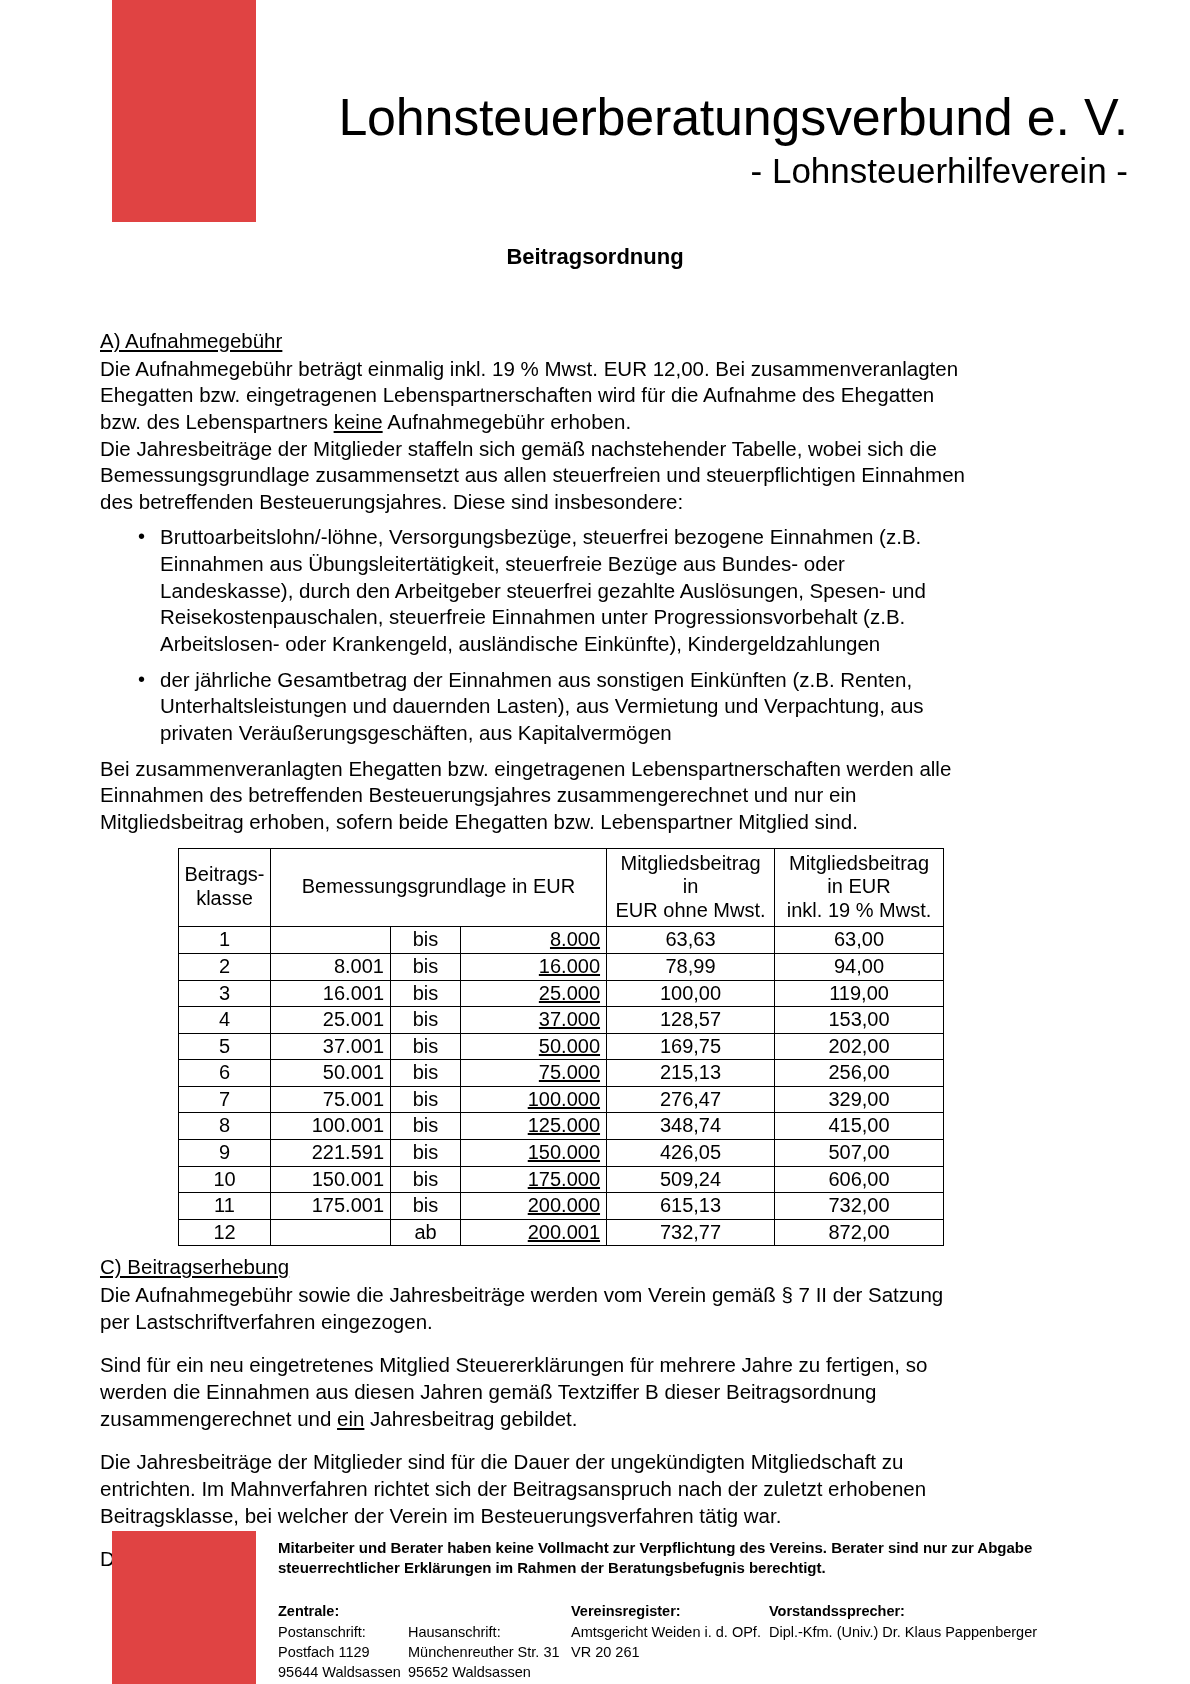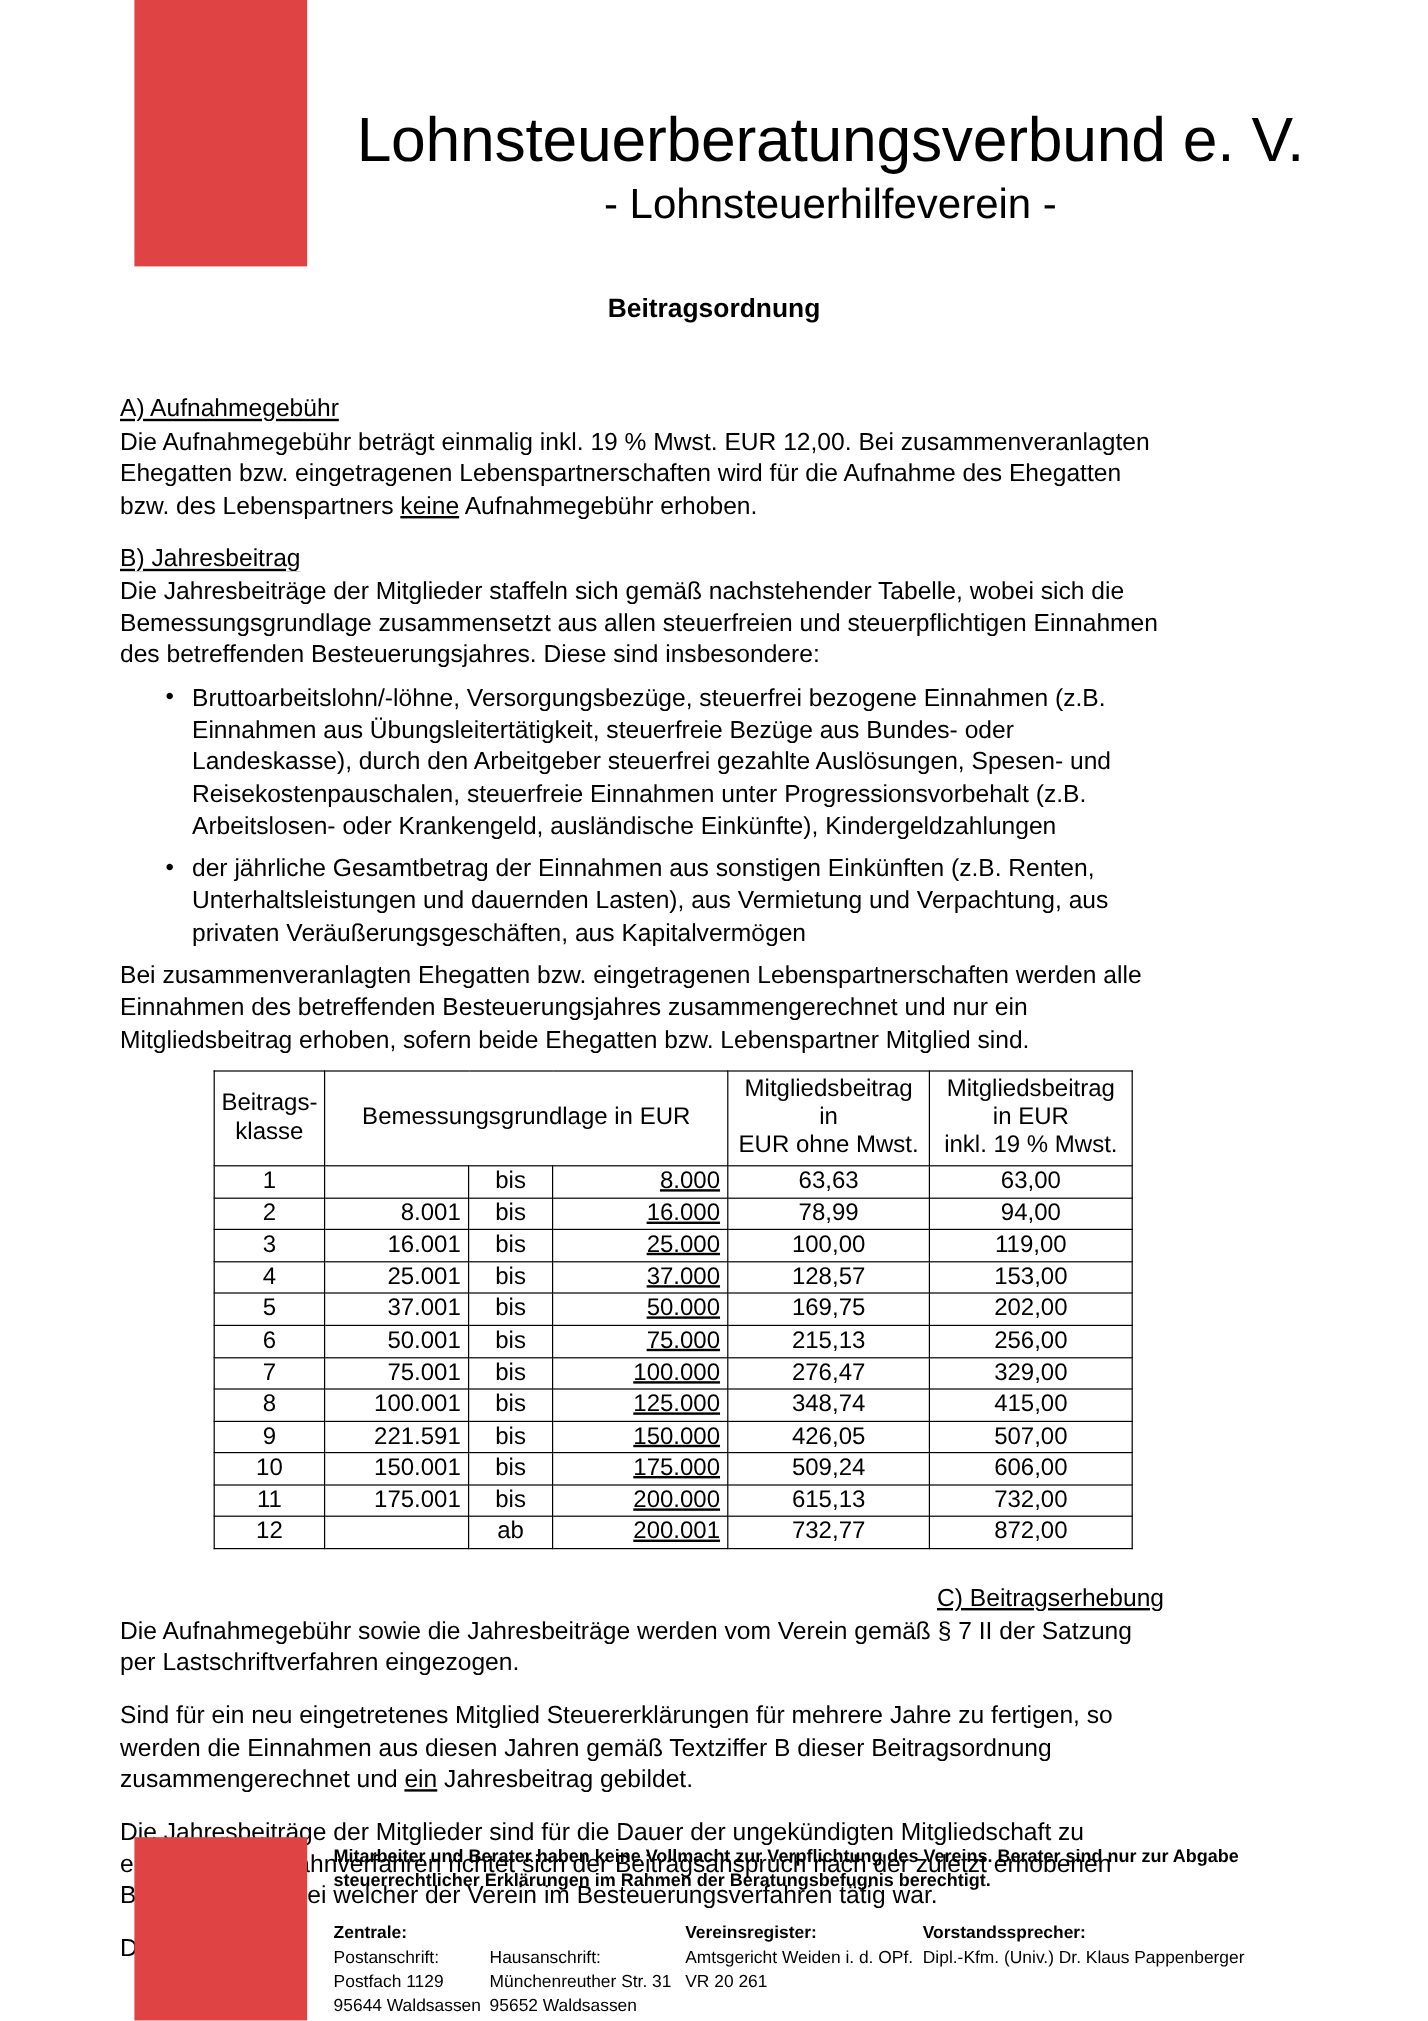--- a/index.html
+++ b/index.html
@@ -36,21 +36,21 @@
     width: 144px;
     height: 153px;
     background: #e04343;
   }
 
   .header-block {
     position: absolute;
     left: 256px;
     top: 88px;
     width: 872px;
-    text-align: center;
+    text-align: right;
   }
   .org-name {
     font-size: 52px;
     font-weight: 400;
     line-height: 1.12;
     letter-spacing: -0.2px;
     white-space: nowrap;
   }
   .org-sub {
     font-size: 35px;
@@ -200,21 +200,20 @@
 
   <div class="doc-title-wrap">
     <div class="doc-title">Beitragsordnung</div>
   </div>
 
   <div class="content">
 
     <div class="sec-head">A) Aufnahmegebühr</div>
     <p class="para"><span>Die Aufnahmegebühr beträgt einmalig inkl. 19 % Mwst. EUR 12,00. Bei zusammenveranlagten Ehegatten bzw. eingetragenen Lebenspartnerschaften wird für die Aufnahme des Ehegatten bzw. des Lebenspartners </span><span class="u">keine</span><span> Aufnahmegebühr erhoben.</span></p>
 
-    <div class="sec-head" style="margin-top:17px;">B) Jahresbeitrag</div>
     <p class="para">Die Jahresbeiträge der Mitglieder staffeln sich gemäß nachstehender Tabelle, wobei sich die Bemessungsgrundlage zusammensetzt aus allen steuerfreien und steuerpflichtigen Einnahmen des betreffenden Besteuerungsjahres. Diese sind insbesondere:</p>
 
     <ul class="ul">
       <li>Bruttoarbeitslohn/-löhne, Versorgungsbezüge, steuerfrei bezogene Einnahmen (z.B. Einnahmen aus Übungsleitertätigkeit, steuerfreie Bezüge aus Bundes- oder Landeskasse), durch den Arbeitgeber steuerfrei gezahlte Auslösungen, Spesen- und Reisekostenpauschalen, steuerfreie Einnahmen unter Progressionsvorbehalt (z.B. Arbeitslosen- oder Krankengeld, ausländische Einkünfte), Kindergeldzahlungen</li>
       <li>der jährliche Gesamtbetrag der Einnahmen aus sonstigen Einkünften (z.B. Renten, Unterhaltsleistungen und dauernden Lasten), aus Vermietung und Verpachtung, aus privaten Veräußerungsgeschäften, aus Kapitalvermögen</li>
     </ul>
 
     <p class="para">Bei zusammenveranlagten Ehegatten bzw. eingetragenen Lebenspartnerschaften werden alle Einnahmen des betreffenden Besteuerungsjahres zusammengerechnet und nur ein Mitgliedsbeitrag erhoben, sofern beide Ehegatten bzw. Lebenspartner Mitglied sind.</p>
 
     <div class="table-wrap">
@@ -338,21 +337,21 @@
               <td class="from"></td>
               <td class="bis">ab</td>
               <td class="to">200.001</td>
               <td class="netto">732,77</td>
               <td class="brutto">872,00</td>
             </tr>
           </tbody>
       </table>
     </div>
 
-    <div class="sec-head" style="margin-top:28px;text-align:right;">C) Beitragserhebung</div>
+    <div class="sec-head" style="margin-top:8px;">C) Beitragserhebung</div>
     <p class="para">Die Aufnahmegebühr sowie die Jahresbeiträge werden vom Verein gemäß § 7 II der Satzung per Lastschriftverfahren eingezogen.</p>
     <p class="para gap"><span>Sind für ein neu eingetretenes Mitglied Steuererklärungen für mehrere Jahre zu fertigen, so werden die Einnahmen aus diesen Jahren gemäß Textziffer B dieser Beitragsordnung zusammengerechnet und </span><span class="u">ein</span><span> Jahresbeitrag gebildet.</span></p>
     <p class="para gap">Die Jahresbeiträge der Mitglieder sind für die Dauer der ungekündigten Mitgliedschaft zu entrichten. Im Mahnverfahren richtet sich der Beitragsanspruch nach der zuletzt erhobenen Beitragsklasse, bei welcher der Verein im Besteuerungsverfahren tätig war.</p>
     <p class="para gap">Der Vorstand</p>
   </div>
 
   <div class="logo-bar-bottom"></div>
 
   <div class="footer">
     <p class="footer-notice">Mitarbeiter und Berater haben keine Vollmacht zur Verpflichtung des Vereins. Berater sind nur zur Abgabe steuerrechtlicher Erklärungen im Rahmen der Beratungsbefugnis berechtigt.</p>

